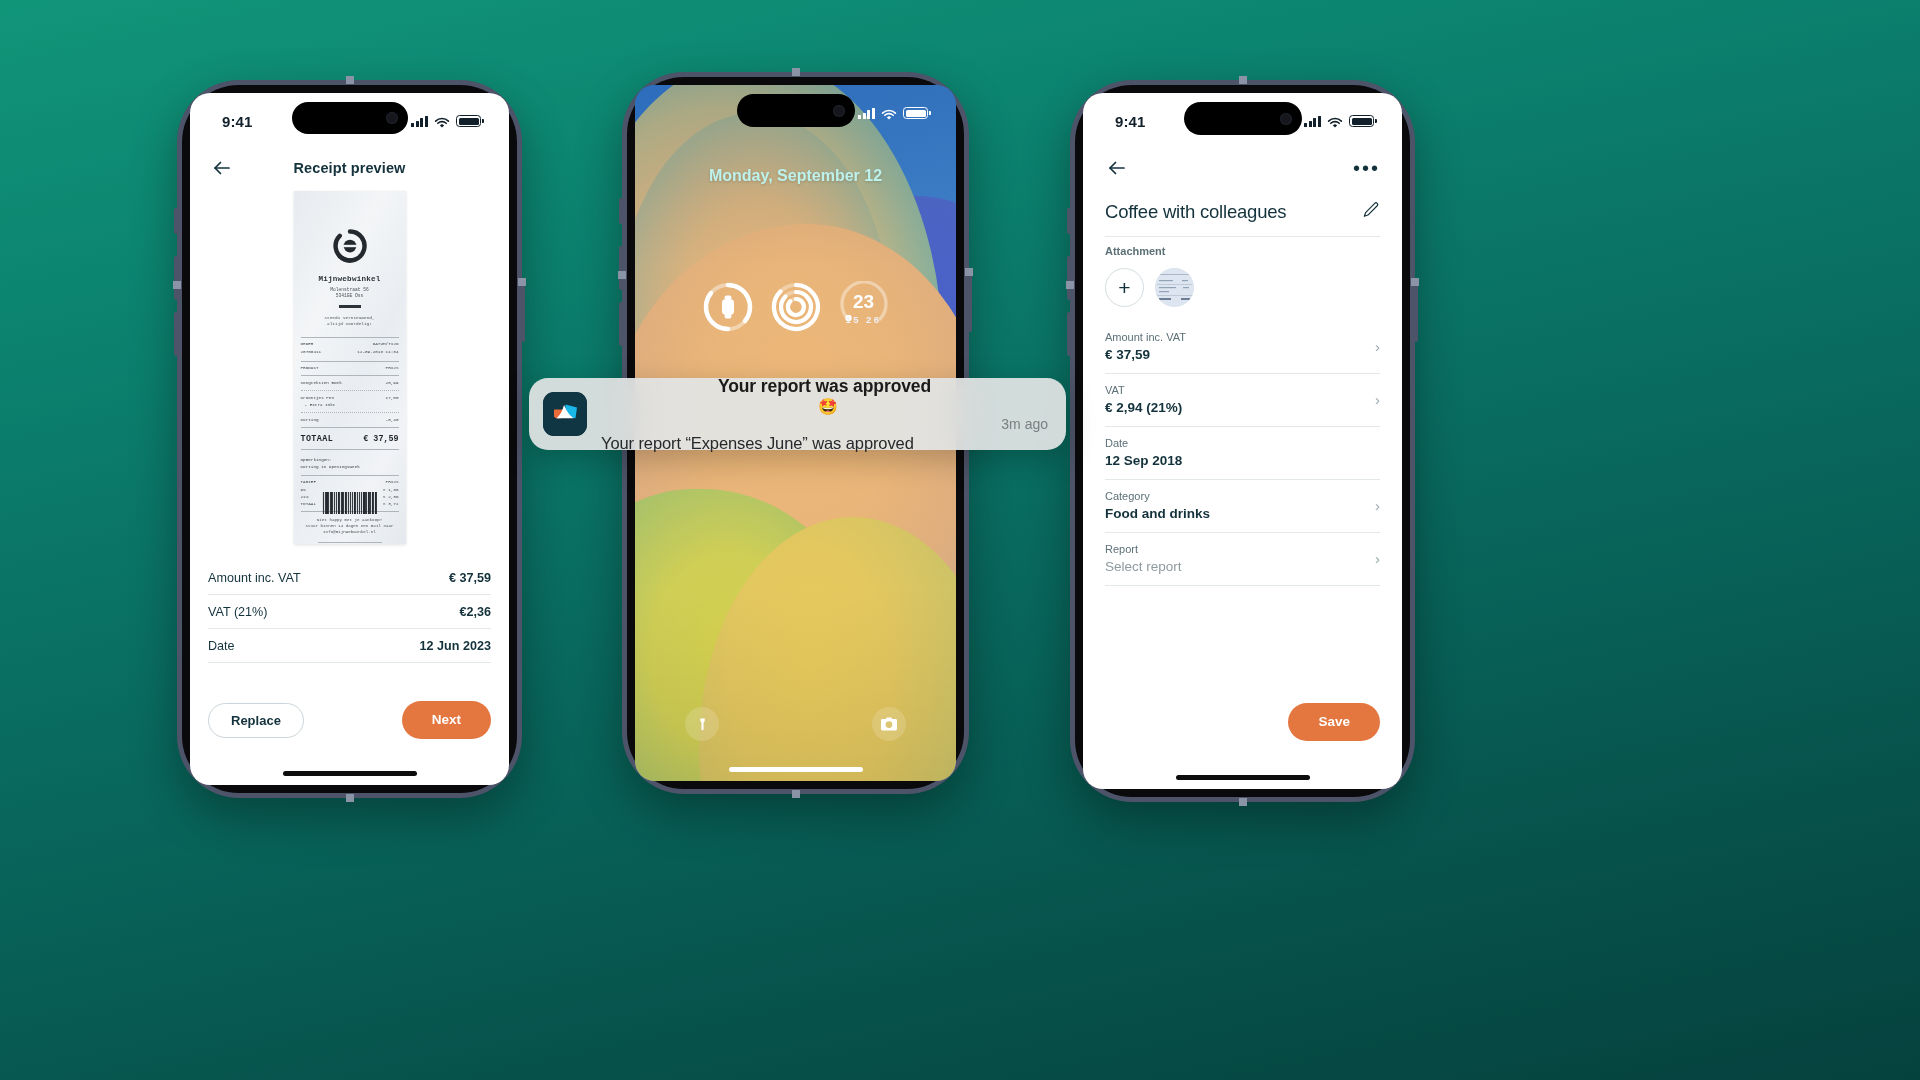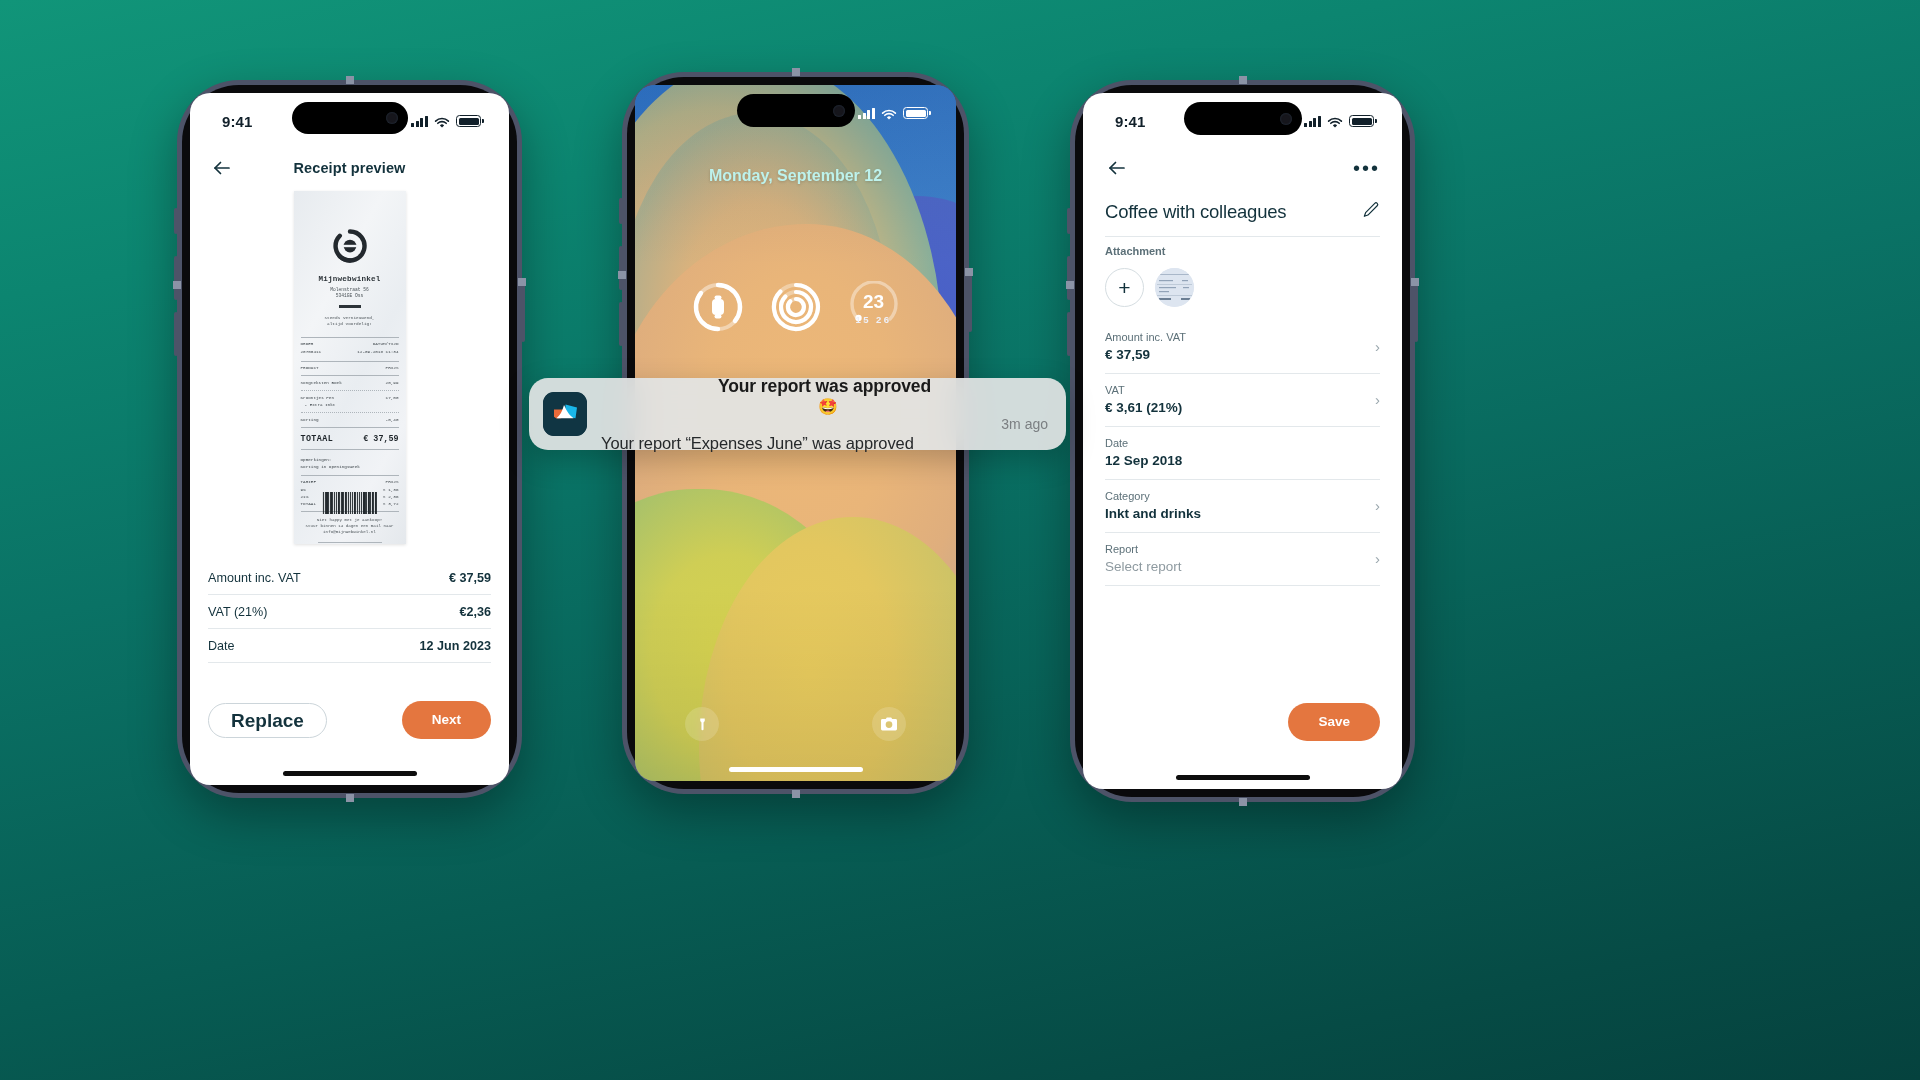--- a/index.html
+++ b/index.html
@@ -145,21 +145,21 @@
   .p1-item .lbl { font-weight:400; }
   .p1-item .val { font-weight:700; }
 
   .p1-actions {
     position:absolute; left:18px; right:18px; bottom:46px;
     display:flex; justify-content:space-between; align-items:center;
   }
   .btn-ghost {
     border:1px solid #ccd5da; border-radius:22px;
     padding:0 22px; height:35px; line-height:33px;
-    font-size:19px; font-weight:700; color:#13323c; background:#fff; cursor:pointer;
+    font-size:13px; font-weight:700; color:#13323c; background:#fff; cursor:pointer;
   }
   .btn-primary {
     border:none; border-radius:22px; background:#e4763f;
     padding:0 30px; height:38px; line-height:38px;
     font-size:13.5px; font-weight:700; color:#fff; cursor:pointer;
   }
 
   
   #phone2 { left:622px; top:72px; width:347px; height:722px; }
   #phone2 .frame { background:#4d5368; }
@@ -205,21 +205,21 @@
     text-shadow:0 1px 3px rgba(0,0,0,.18);
   }
   .lock-time {
     position:absolute; top:96px; left:0; right:0; text-align:center;
     font-size:78px; font-weight:300; letter-spacing:-1.5px;
     color:#cdf0e4; line-height:1.25;
     text-shadow:0 2px 8px rgba(0,0,0,.12);
   }
   .lock-widgets {
     position:absolute; top:196px; left:0; right:0;
-    display:flex; justify-content:center; align-items:center; gap:26px;
+    display:flex; justify-content:center; align-items:center; gap:16px;
   }
   .lw { width:52px; height:52px; position:relative; }
   .lw-num {
     position:absolute; left:0; right:0; top:10px; text-align:center;
     font-size:19px; font-weight:700; color:#fff;
   }
   .lw-sub {
     position:absolute; left:-8px; right:-8px; top:33px; text-align:center;
     font-size:9.5px; font-weight:600; color:#eef0f8; letter-spacing:2.4px;
   }
@@ -694,35 +694,35 @@
       <div class="p3-row">
         <span class="txt">
             <span class="k">Amount inc. VAT</span>
             <span class="v">€ 37,59</span>
           </span>
         <span class="chev">›</span>
       </div>
       <div class="p3-row">
         <span class="txt">
             <span class="k">VAT</span>
-            <span class="v">€ 3,61 (21%)</span>
+            <span class="v">€ 2,94 (21%)</span>
           </span>
         <span class="chev">›</span>
       </div>
       <div class="p3-row">
         <span class="txt">
             <span class="k">Date</span>
             <span class="v">12 Sep 2018</span>
           </span>
         <span class="chev" style="visibility:hidden;">›</span>
       </div>
       <div class="p3-row">
         <span class="txt">
             <span class="k">Category</span>
-            <span class="v">Inkt and drinks</span>
+            <span class="v">Food and drinks</span>
           </span>
         <span class="chev">›</span>
       </div>
       <div class="p3-row">
         <span class="txt">
             <span class="k">Report</span>
             <span class="v ph">Select report</span>
           </span>
         <span class="chev">›</span>
       </div>

